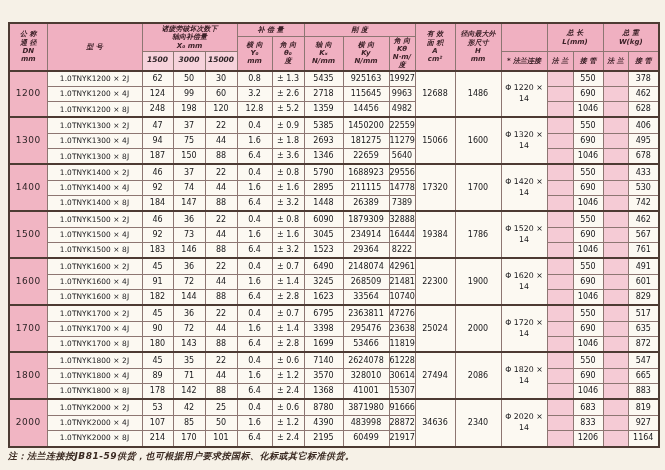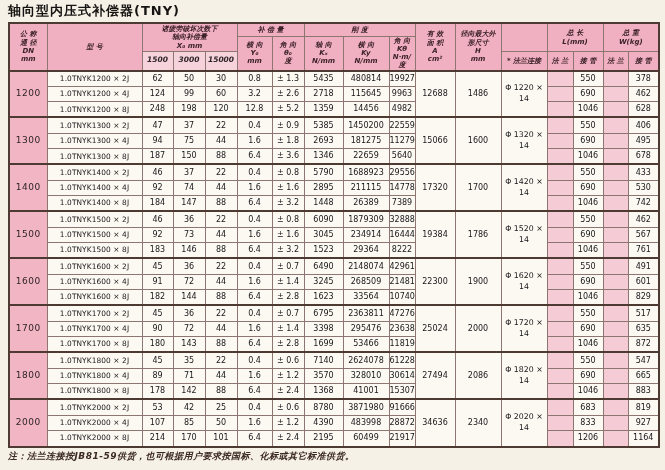--- a/index.html
+++ b/index.html
@@ -50,21 +50,20 @@
   .spec tbody tr.gs td{border-top:2px solid #4d3b33;}
   .note{
     position:absolute;left:8px;top:450px;width:650px;
     font-size:9px;font-weight:bold;color:#3b2a22;letter-spacing:0.5px;font-style:italic;
   }
 </style>
 </head>
 <body>
 
 <div class="topbar">
-  <span class="title-right">轴向型内压式补偿器(TNY)</span>
 </div>
 
 <table class="spec">
   <colgroup>
     <col style="width:38px">
       <col style="width:95px">
     <col style="width:31px">
       <col style="width:32px">
       <col style="width:32px">
     <col style="width:35px">
@@ -137,21 +136,21 @@
   <tbody>
       <tr class="gs">
         <td class="pink" rowspan="3">1200</td>
         <td class="model">1.0TNYK1200 × 2J</td>
         <td>62</td>
         <td>50</td>
         <td>30</td>
         <td>0.8</td>
         <td>± 1.3</td>
         <td>5435</td>
-        <td>480814</td>
+        <td>925163</td>
         <td>19927</td>
         <td rowspan="3">12688</td>
         <td rowspan="3">1486</td>
         <td class="flange" rowspan="3">Φ 1220 ×
 14</td>
         <td class="empty-pink"></td>
         <td>550</td>
         <td class="empty-pink"></td>
         <td>378</td>
       </tr>

